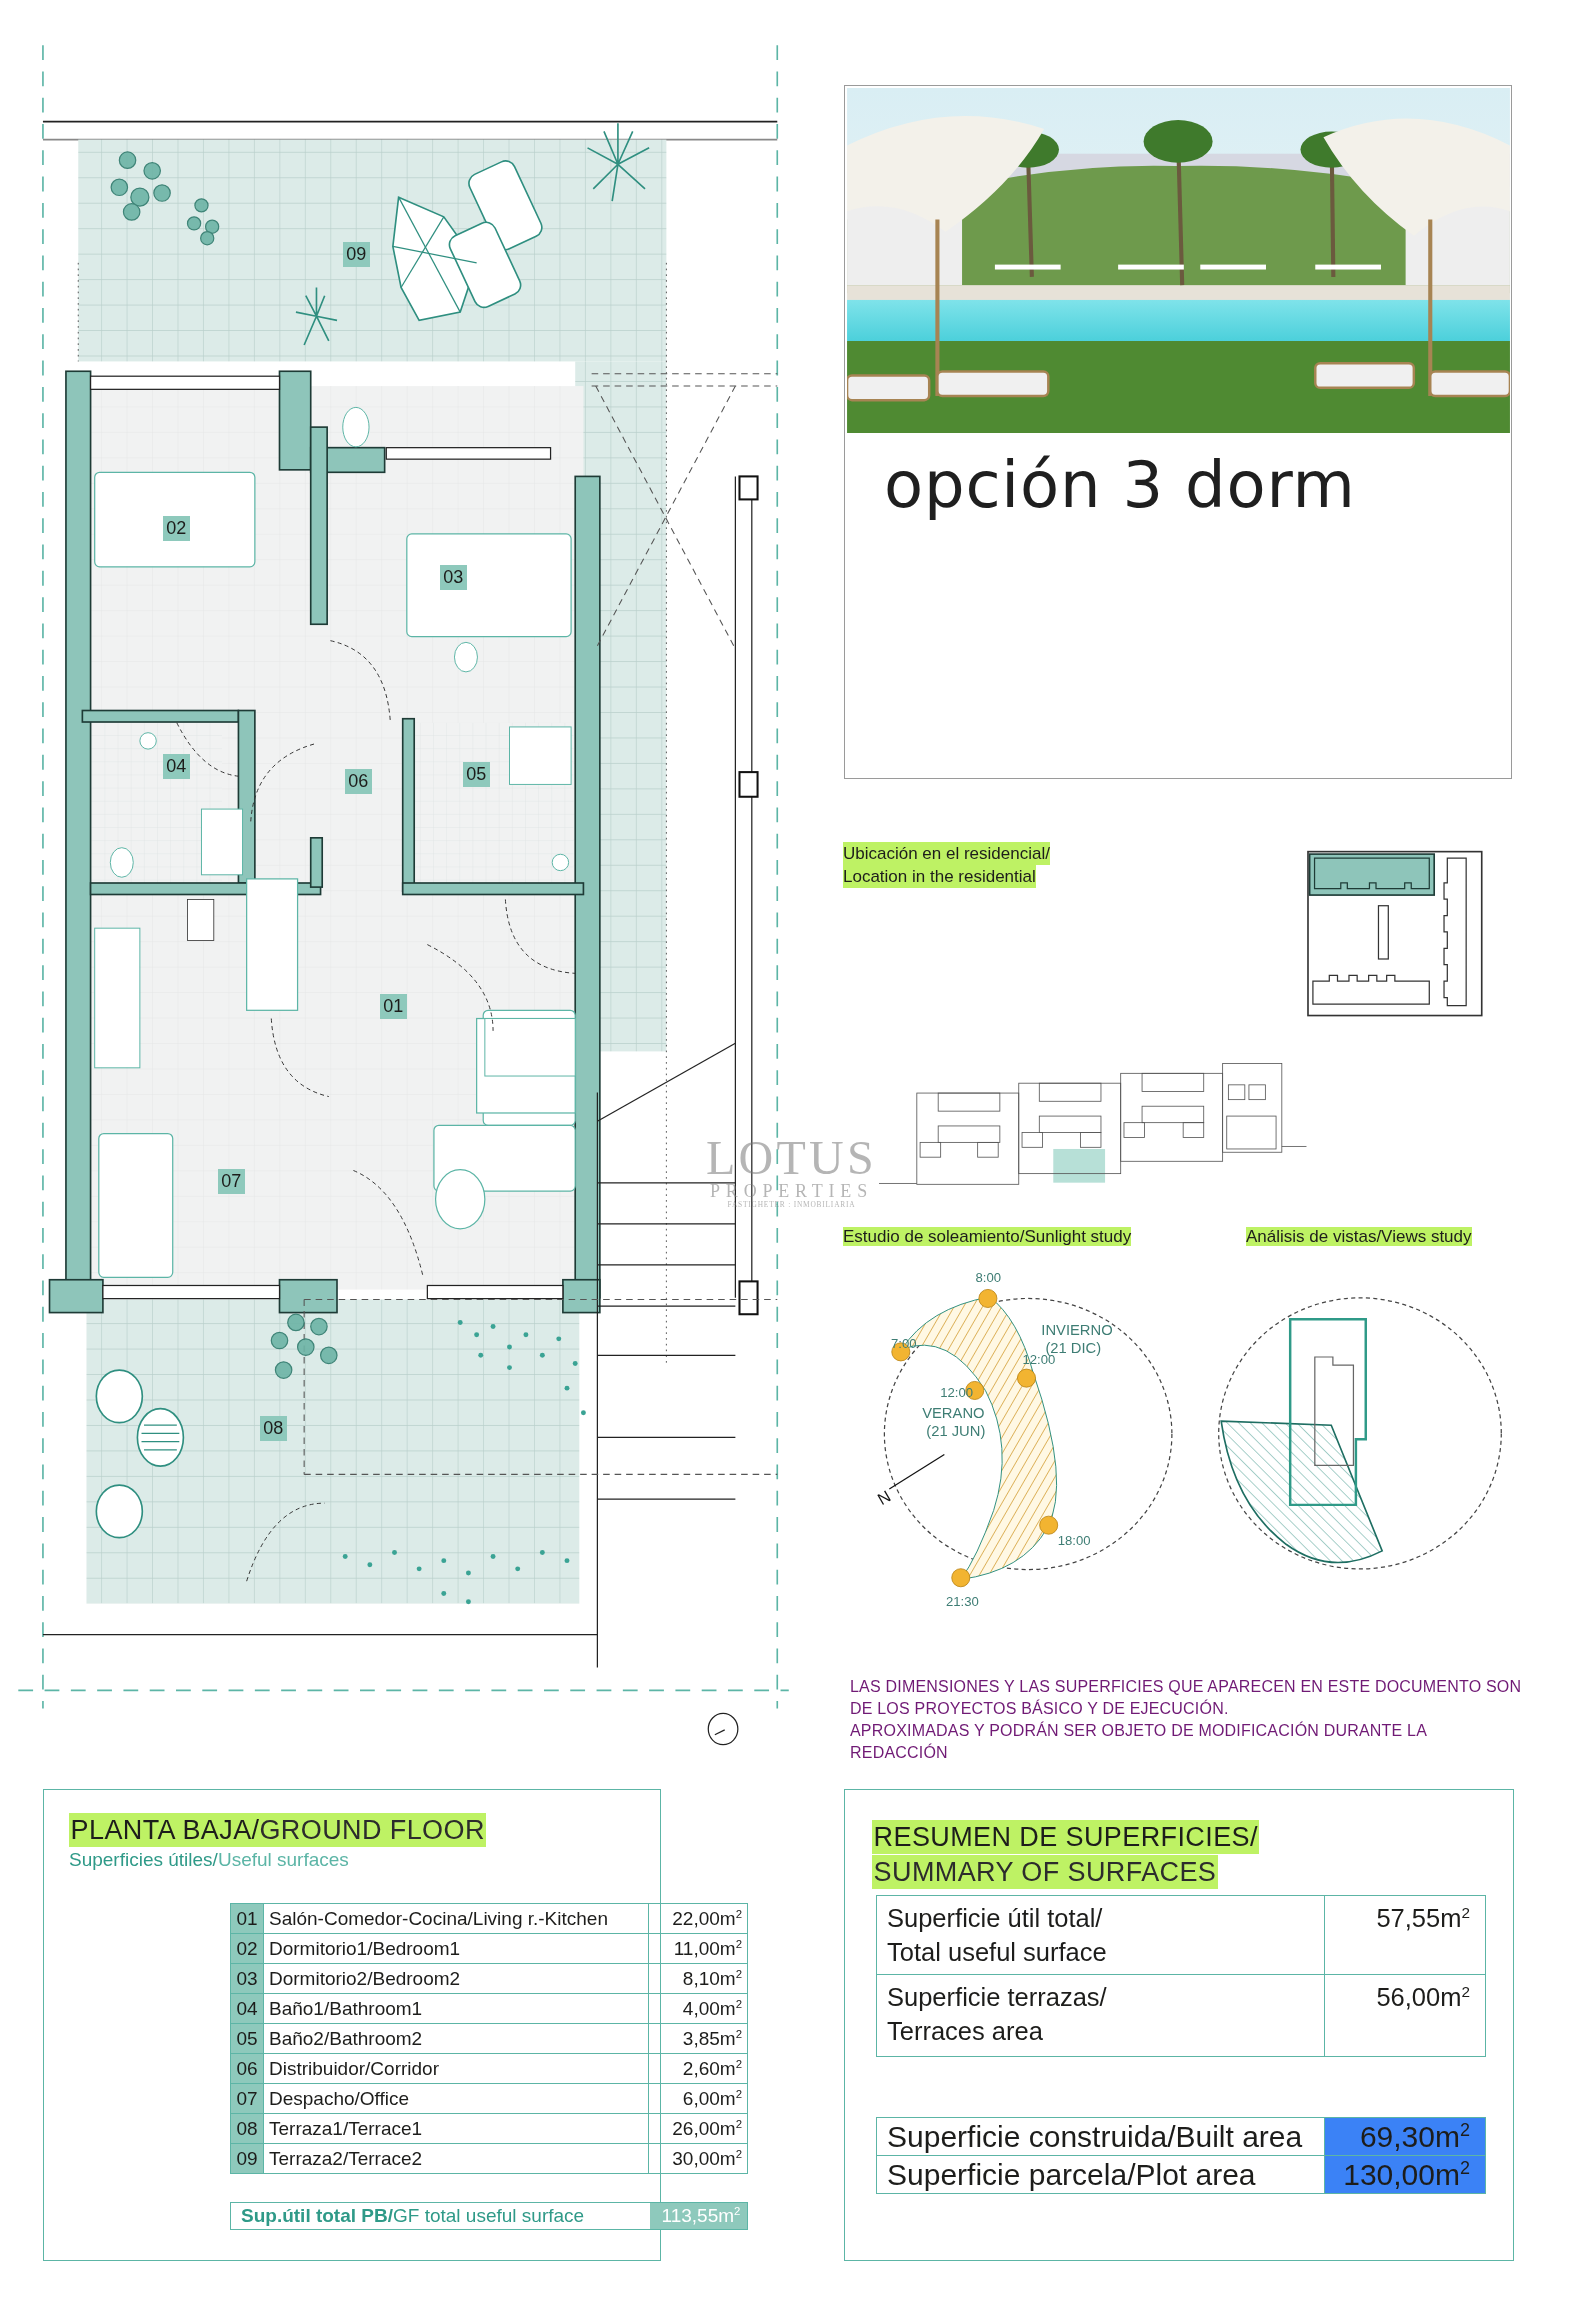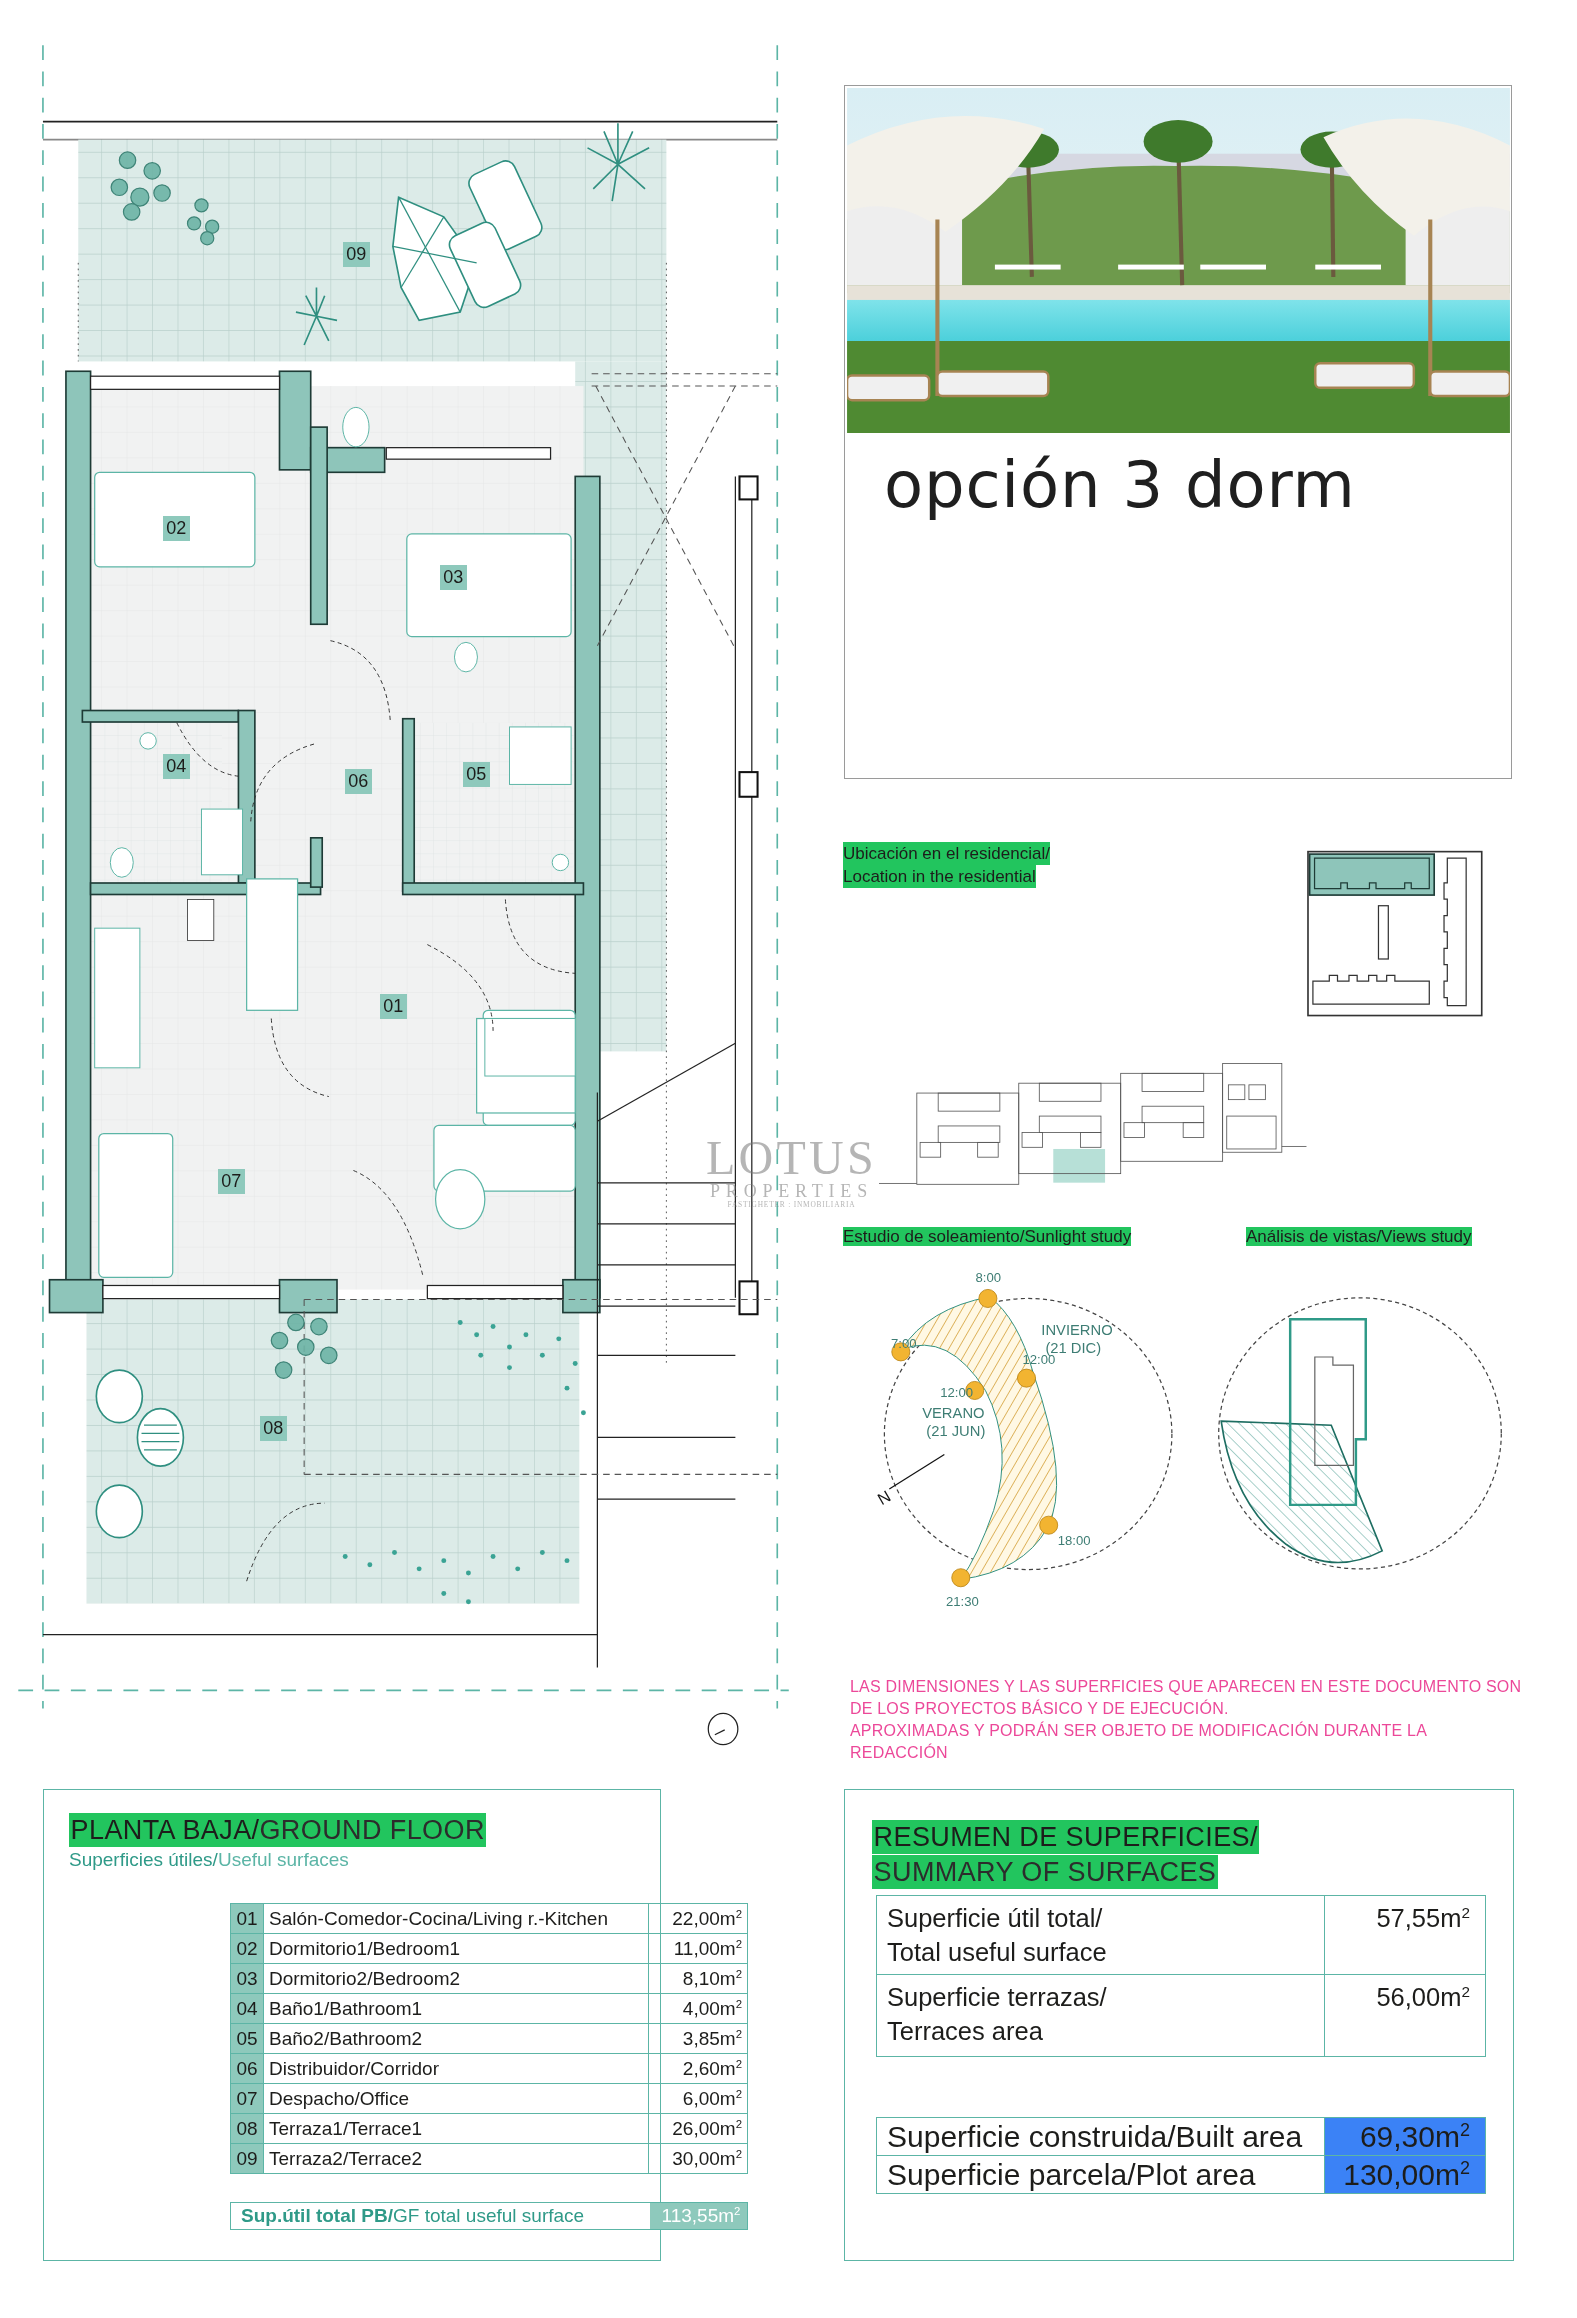--- a/index.html
+++ b/index.html
@@ -10,28 +10,28 @@
 
   
   #floorplan { position: absolute; left: 0; top: 0; width: 789px; height: 1766px; }
   .room-tag { position: absolute; background: #8ec9bc; font-size: 18px; color: #1d1d1b; padding: 3.3px 3.3px; line-height: 18px; font-family: "Liberation Sans", sans-serif; }
 
   
   #hero-card { left: 844px; top: 85px; width: 668px; height: 694px; border: 0.8px solid #9a9a9a; }
   #hero-photo { position: absolute; left: 1.6px; top: 1.6px; width: 663px; height: 345px; overflow: hidden; }
   #hero-title { position: absolute; left: 39px; top: 362px; font-size: 64px; font-family: "DejaVu Sans", sans-serif; color: #1f1f1f; letter-spacing: 0.8px; }
 
-  .hl { background: #22c55e; }
+  .hl { background: #bef264; }
   .label-sm { font-size: 17px; color: #1d1d1b; font-family: "Liberation Sans", sans-serif; }
 
   
   #loc-label { left: 843px; top: 842px; line-height: 23px; }
   #loc-label span { display: inline-block; }
 
-  #disclaimer { left: 850px; top: 1676px; font-size: 16px; line-height: 22px; color: #ec4899; letter-spacing: 0.2px; width: 674px; }
+  #disclaimer { left: 850px; top: 1676px; font-size: 16px; line-height: 22px; color: #701a75; letter-spacing: 0.2px; width: 674px; }
 
   
   #gf-box { left: 43px; top: 1789px; width: 618px; height: 472px; border: 1.6px solid #5cb5a6; }
   #sum-box { left: 844px; top: 1789px; width: 670px; height: 472px; border: 1.6px solid #5cb5a6; }
 
   .box-title { font-size: 27px; letter-spacing: 0.4px; color: #1d1d1b; }
   .box-title .hl { padding: 1.6px 1.6px; }
   .gf-sub { font-size: 19px; color: #2f9a88; }
 
   table.rooms { border-collapse: collapse; position: absolute; left: 186px; top: 113px; width: 518px; }

